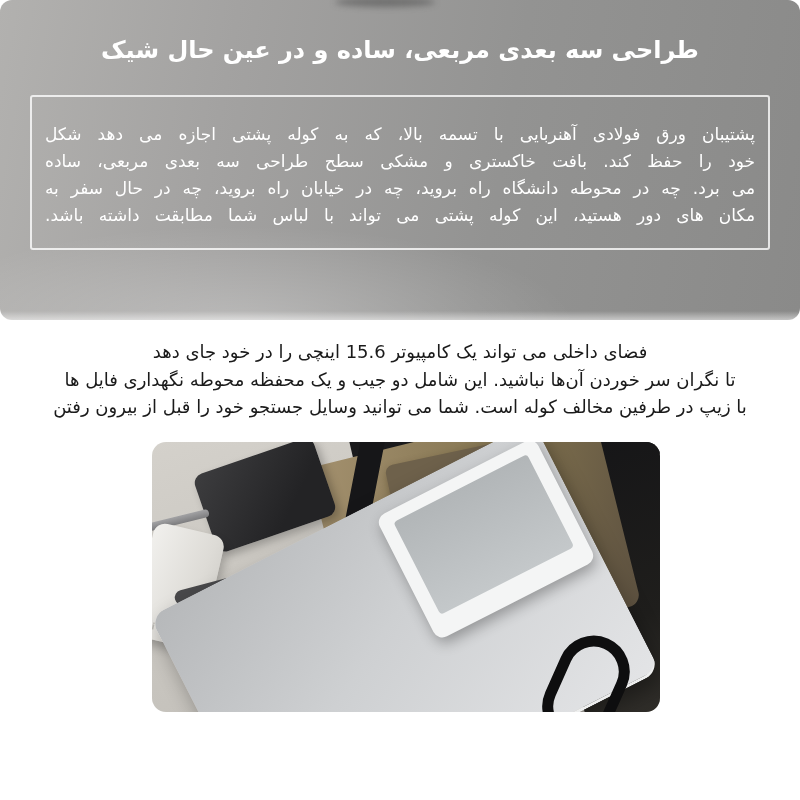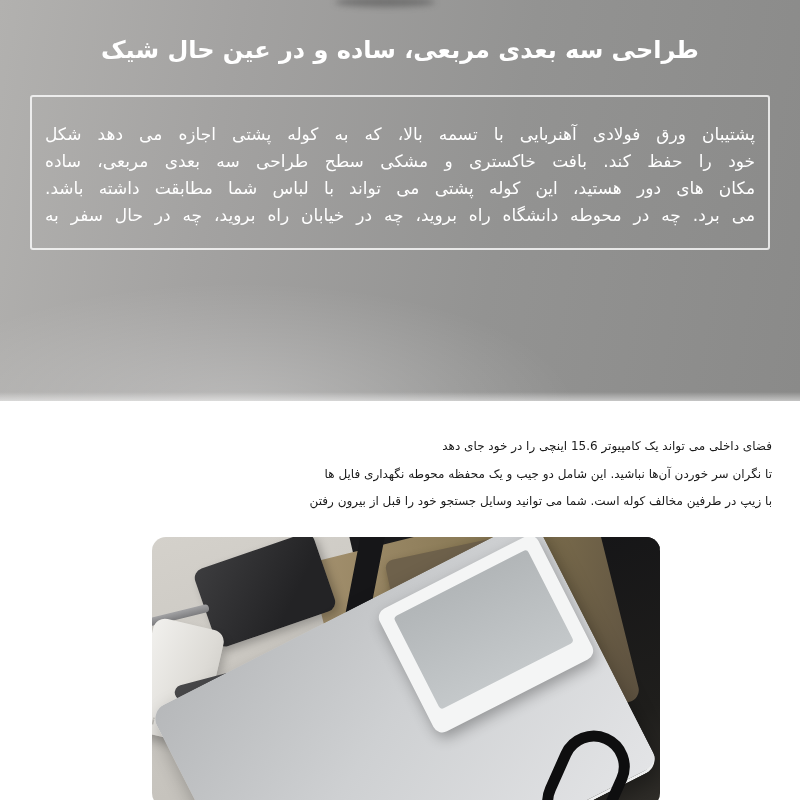--- a/index.html
+++ b/index.html
@@ -7,24 +7,25 @@
     --hero-bg-light:#b2b1af; --hero-bg-dark:#8a8a89;
   }
   *{box-sizing:border-box; margin:0; padding:0;}
   html,body{width:800px;}
   body{
     height:800px; overflow:hidden; background:var(--page-bg,#fff);
     font-family:"DejaVu Sans", sans-serif; position:relative;
   }
   
   .hero{
-    position:relative; width:800px; height:401px;
+    position:relative; width:800px; height:320px;
     background:
       radial-gradient(60% 45% at 30% 102%, rgba(255,255,255,.28), rgba(255,255,255,0) 70%),
       linear-gradient(100deg, var(--hero-bg-light,#b2b1af) 0%, #a3a2a1 28%, #939392 62%, var(--hero-bg-dark,#8a8a89) 100%);
+    border-radius: 12px;
   }
   .hero::after{
     content:""; position:absolute; left:0; right:0; bottom:0; height:9px;
     background:linear-gradient(to top, rgba(255,255,255,.5), rgba(255,255,255,0));
   }
   .hero-smudge{
     position:absolute; left:335px; top:-3px; width:100px; height:10px;
     background:rgba(60,60,60,.45); filter:blur(3px); border-radius:50%;
   }
   .hero-title{
@@ -37,22 +38,22 @@
     position:absolute; left:30px; top:95px; width:740px; height:155px;
     border:2px solid rgba(255,255,255,.78); border-radius:3px;
     padding:24px 13px; direction:rtl;
   }
   .hero-line{
     color:var(--hero-text,#fff); font-size:17px; line-height:27px;
     text-align:justify; text-align-last:justify; white-space:nowrap; overflow:hidden;
   }
   
   .details{
-    margin-top:32px; padding:0 28px; direction:rtl; 
-    color:var(--body-text,#1a1a1a); font-size:12px; line-height:27.5px;
+    margin-top:18px; padding:0 28px; direction:rtl; text-align:center;
+    color:var(--body-text,#1a1a1a); font-size:18px; line-height:27.5px;
   }
   
   .photo{
     position:relative; width:508px; height:270px; margin:21px 0 0 152px;
     border-radius:14px; overflow:hidden;
     background:linear-gradient(160deg,#d4d1cb 0%, #c9c6c0 45%, #bdbab4 100%);
   }
   .photo div{position:absolute;}
   .bp-top{ left:200px; top:-58px; width:340px; height:100px; background:#1a1a1c;
     border-radius:20px; transform:rotate(-13deg); }
@@ -99,22 +100,22 @@
 </style>
 </head>
 <body>
 
 <section class="hero">
   <div class="hero-smudge"></div>
   <h1 class="hero-title">طراحی سه بعدی مربعی، ساده و در عین حال شیک</h1>
   <div class="hero-box">
       <div class="hero-line">پشتیبان ورق فولادی آهنربایی با تسمه بالا، که به کوله پشتی اجازه می دهد شکل</div>
       <div class="hero-line">خود را حفظ کند. بافت خاکستری و مشکی سطح طراحی سه بعدی مربعی، ساده</div>
+      <div class="hero-line">می برد. چه در محوطه دانشگاه راه بروید، چه در خیابان راه بروید، چه در حال سفر به</div>
       <div class="hero-line">مکان های دور هستید، این کوله پشتی می تواند با لباس شما مطابقت داشته باشد.</div>
-      <div class="hero-line">می برد. چه در محوطه دانشگاه راه بروید، چه در خیابان راه بروید، چه در حال سفر به</div>
     </div>
 </section>
 
 <section class="details">
     <div class="detail-line">فضای داخلی می تواند یک کامپیوتر 15.6 اینچی را در خود جای دهد</div>
     <div class="detail-line">تا نگران سر خوردن آن‌ها نباشید. این شامل دو جیب و یک محفظه محوطه نگهداری فایل ها</div>
     <div class="detail-line">با زیپ در طرفین مخالف کوله است. شما می توانید وسایل جستجو خود را قبل از بیرون رفتن</div>
   </section>
 
 <section class="photo" aria-label="laptop-and-ereader-inside-backpack">

